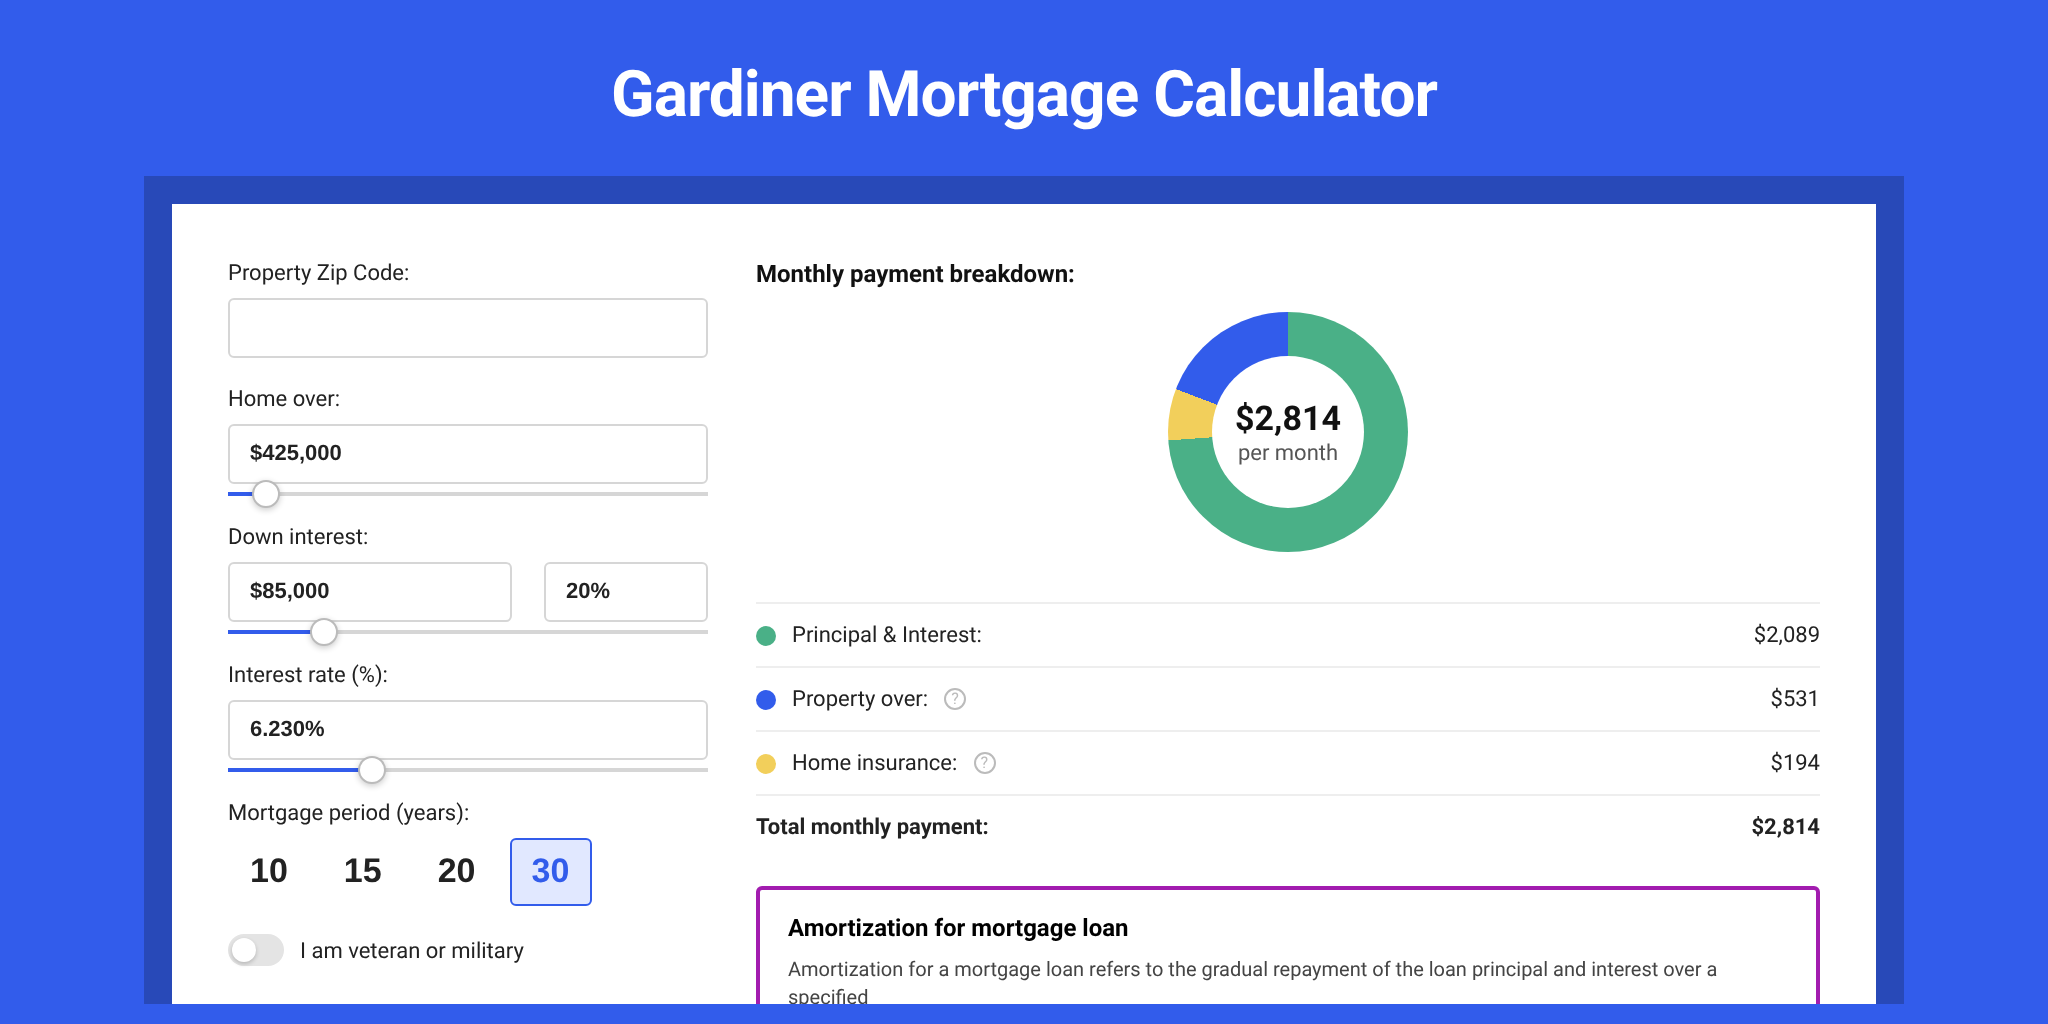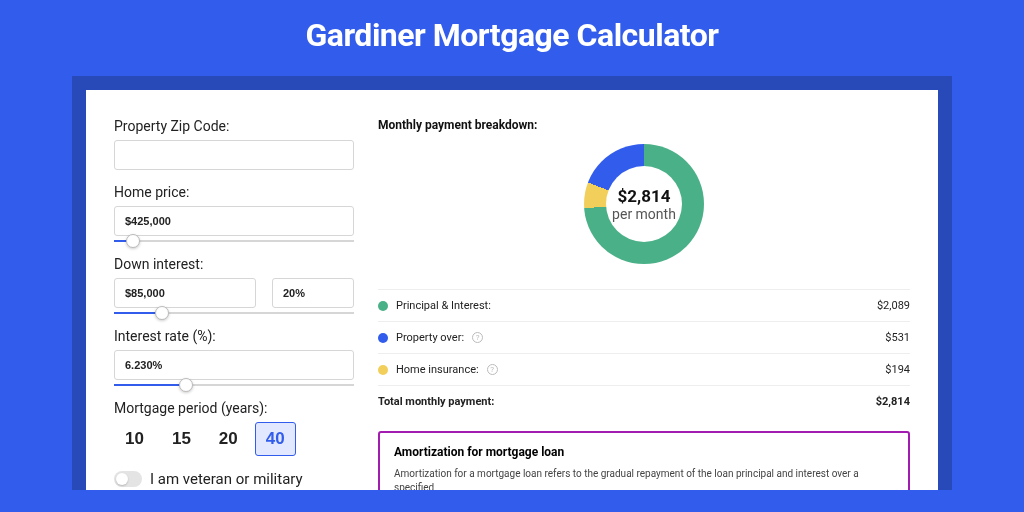--- a/index.html
+++ b/index.html
@@ -8,21 +8,21 @@
     background: #325CEB;
     width: 1024px;
     height: 512px;
     overflow: hidden;
   }
   .page-title {
     text-align: center;
     color: #fff;
     font-size: 32px;
     font-weight: 700;
-    padding: 16px 0 22px 0;
+    padding: 28px 0 22px 0;
     letter-spacing: -0.5px;
   }
   .panel {
     background: #2849B8;
     width: 880px;
     margin: 0 auto;
     padding: 14px 14px 0 14px;
   }
   .card {
     background: #fff;
@@ -34,21 +34,21 @@
     overflow: hidden;
   }
   .left-col {
     width: 240px;
     flex-shrink: 0;
   }
   .right-col {
     flex: 1;
   }
   .field-label {
-    font-size: 14px;
+    font-size: 11px;
     color: #222;
     margin-bottom: 6px;
   }
   .field-group { margin-bottom: 14px; }
   .input {
     width: 100%;
     border: 1px solid #d6d6d6;
     border-radius: 3px;
     padding: 8px 10px;
     font-size: 11px;
@@ -98,21 +98,21 @@
   }
   .toggle-row { display: flex; align-items: center; gap: 8px; margin-top: 12px;}
   .toggle {
     width: 28px; height: 16px; background: #e4e4e4; border-radius: 10px; position: relative;
   }
   .toggle::after {
     content: ""; position: absolute; left: 2px; top: 2px;
     width: 12px; height: 12px; background: #fff; border-radius: 50%;
     box-shadow: 0 1px 2px rgba(0,0,0,0.2);
   }
-  .toggle-label { font-size: 15px; color: #222; }
+  .toggle-label { font-size: 11px; color: #222; }
 
   .section-title {
     font-size: 12px;
     font-weight: 700;
     color: #111;
     margin-bottom: 12px;
   }
   .donut-wrap {
     display: flex;
     justify-content: center;
@@ -138,21 +138,21 @@
   .donut-center {
     position: absolute;
     inset: 0;
     display: flex;
     flex-direction: column;
     align-items: center;
     justify-content: center;
     z-index: 1;
   }
   .donut-value { font-size: 17px; font-weight: 700; color: #111; }
-  .donut-sub { font-size: 14px; color: #555; }
+  .donut-sub { font-size: 11px; color: #555; }
 
   .breakdown-list { border-top: 1px solid #eee; margin-top: 25px; }
   .breakdown-row {
     display: flex;
     align-items: center;
     justify-content: space-between;
     padding: 9px 0;
     border-bottom: 1px solid #eee;
     font-size: 11px;
     color: #222;
@@ -190,21 +190,21 @@
   <div class="card">
 
     <div class="left-col">
 
       <div class="field-group">
         <div class="field-label">Property Zip Code:</div>
         <input class="input" value="" style="">
       </div>
 
       <div class="field-group">
-        <div class="field-label">Home price:</div>
+        <div class="field-label">Home over:</div>
         <input class="input" value="$425,000" style="">
         <div class="slider">
           <div class="slider-fill" style="width:8%"></div>
           <div class="slider-thumb" style="left:8%"></div>
         </div>
       </div>
 
       <div class="field-group">
         <div class="field-label">Down interest:</div>
         <div class="row">
@@ -225,21 +225,21 @@
           <div class="slider-thumb" style="left:30%"></div>
         </div>
       </div>
 
       <div class="field-group">
         <div class="field-label">Mortgage period (years):</div>
         <div class="period-btns">
           <button class="period-btn">10</button>
           <button class="period-btn">15</button>
           <button class="period-btn">20</button>
-          <button class="period-btn selected">40</button>
+          <button class="period-btn selected">30</button>
         </div>
       </div>
 
       <div class="toggle-row">
         <div class="toggle"></div>
         <span class="toggle-label">I am veteran or military</span>
       </div>
 
     </div>
 

